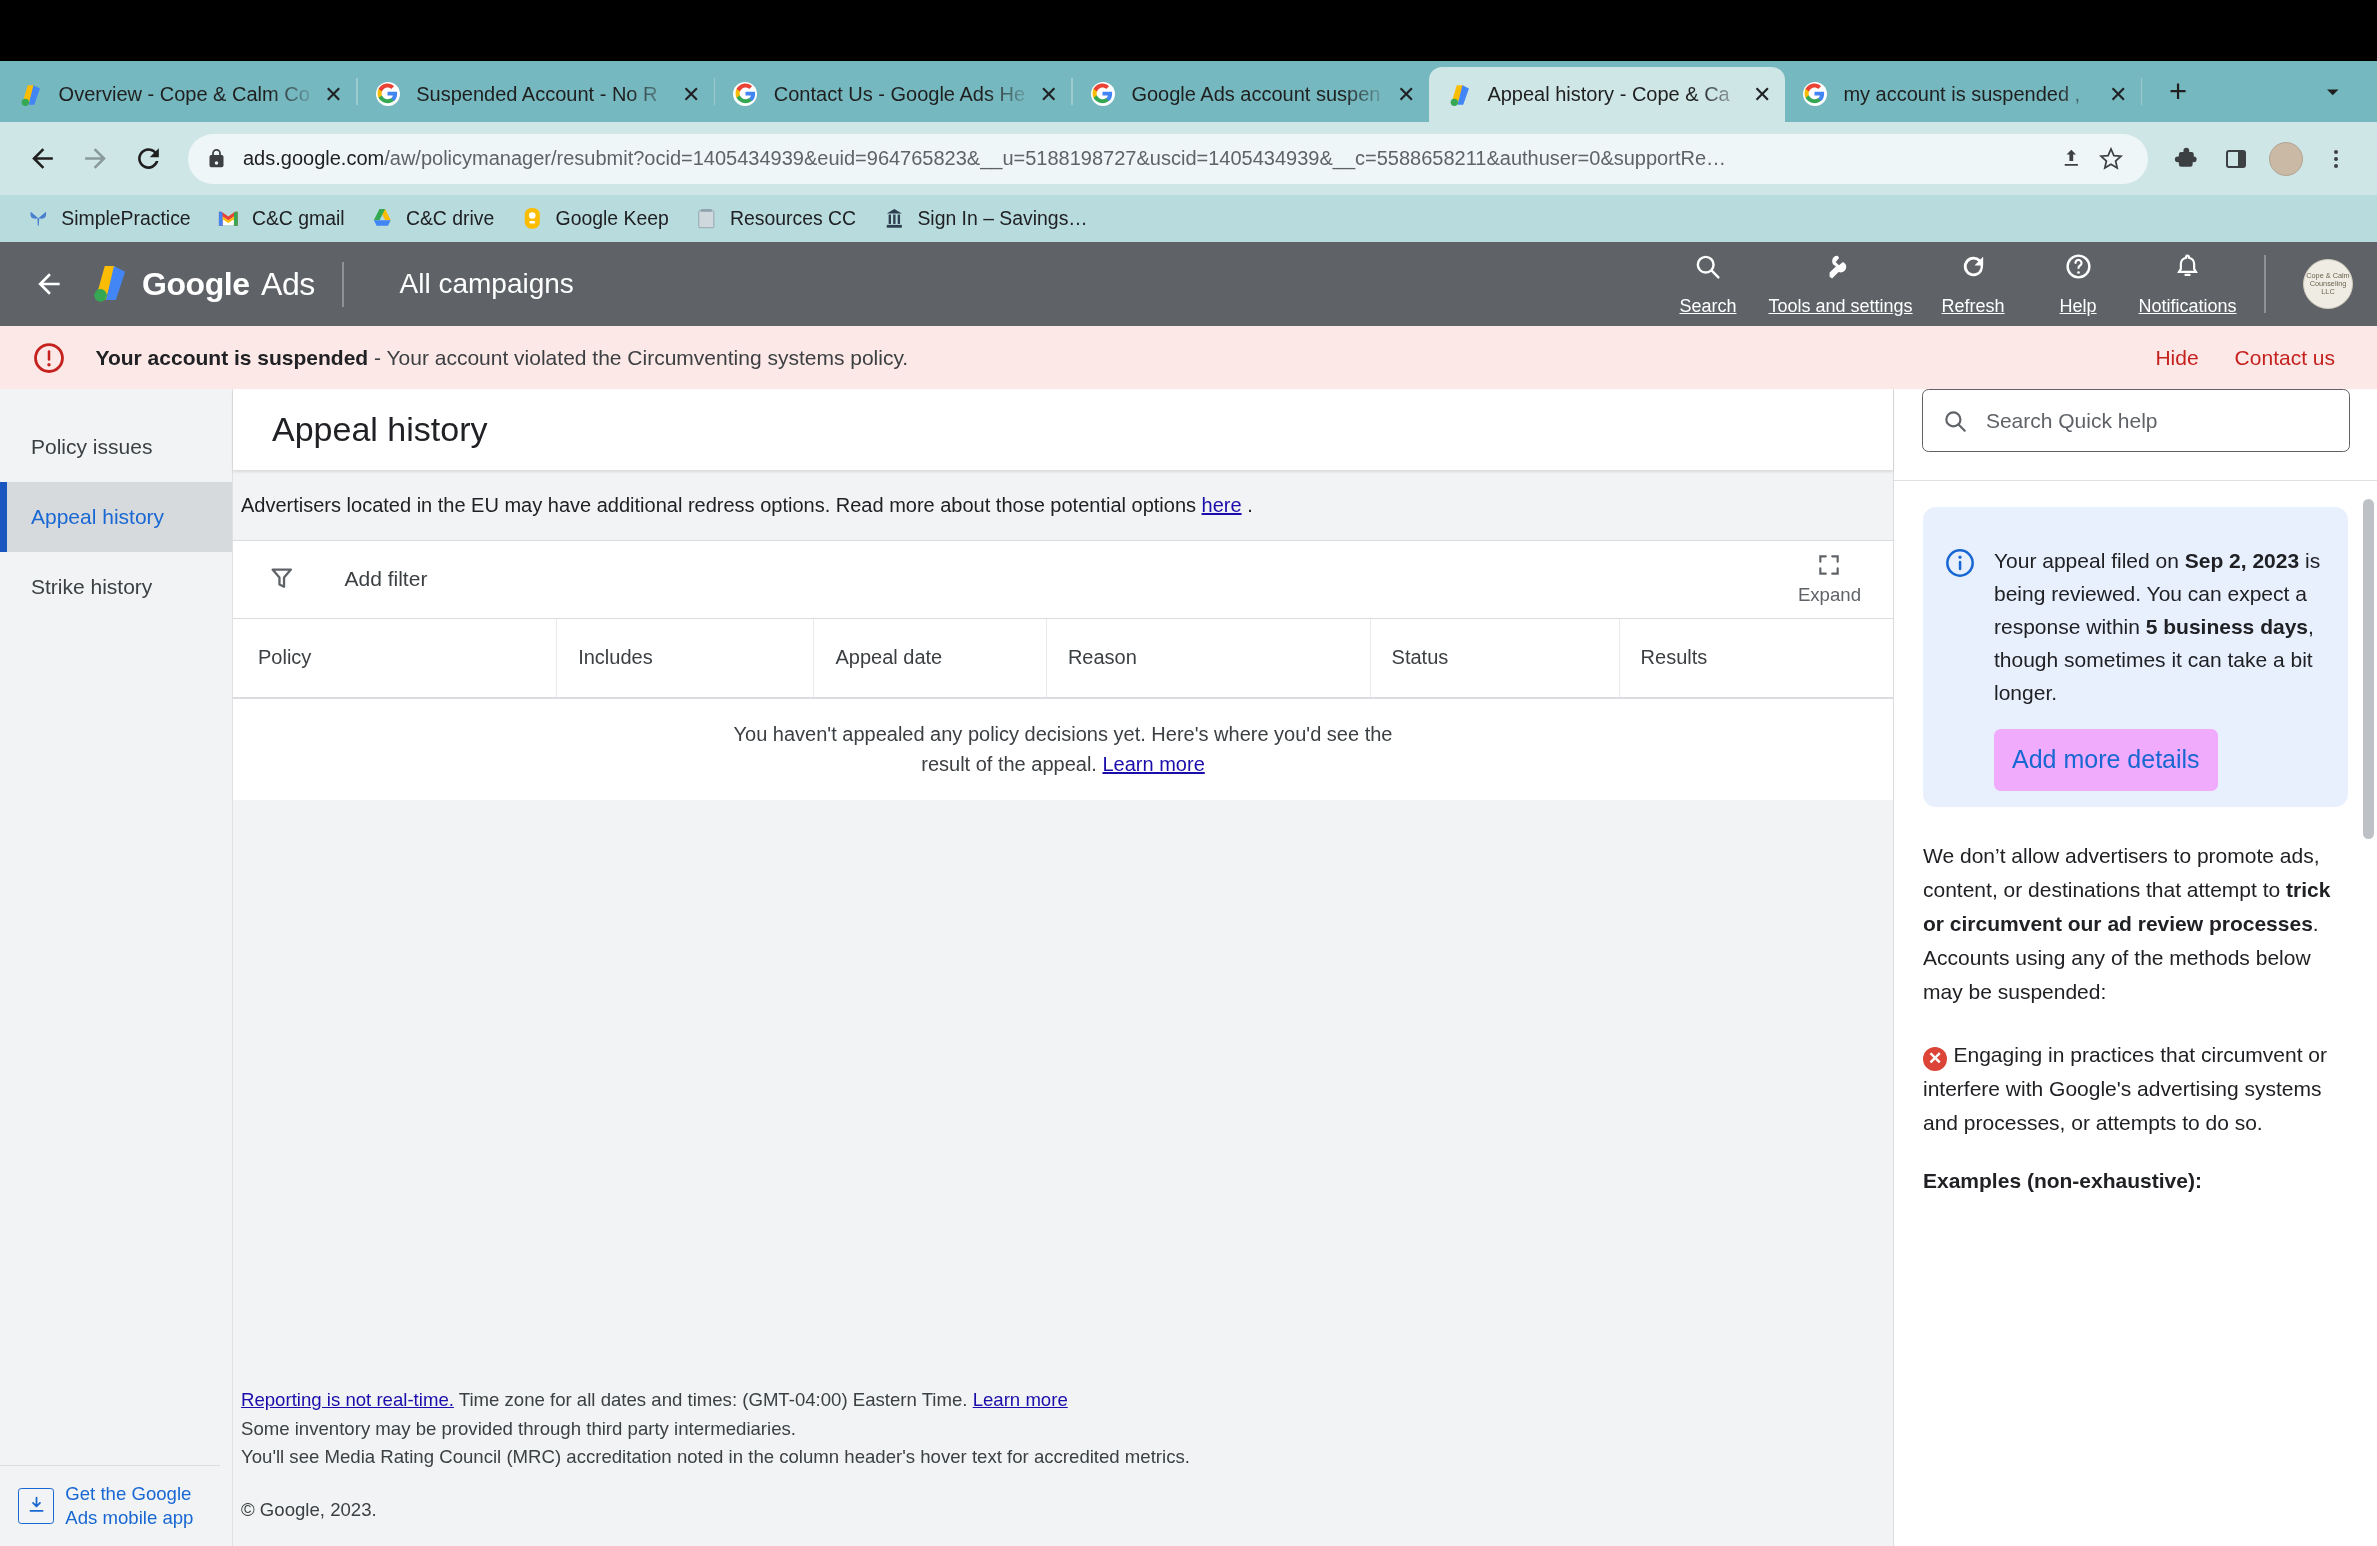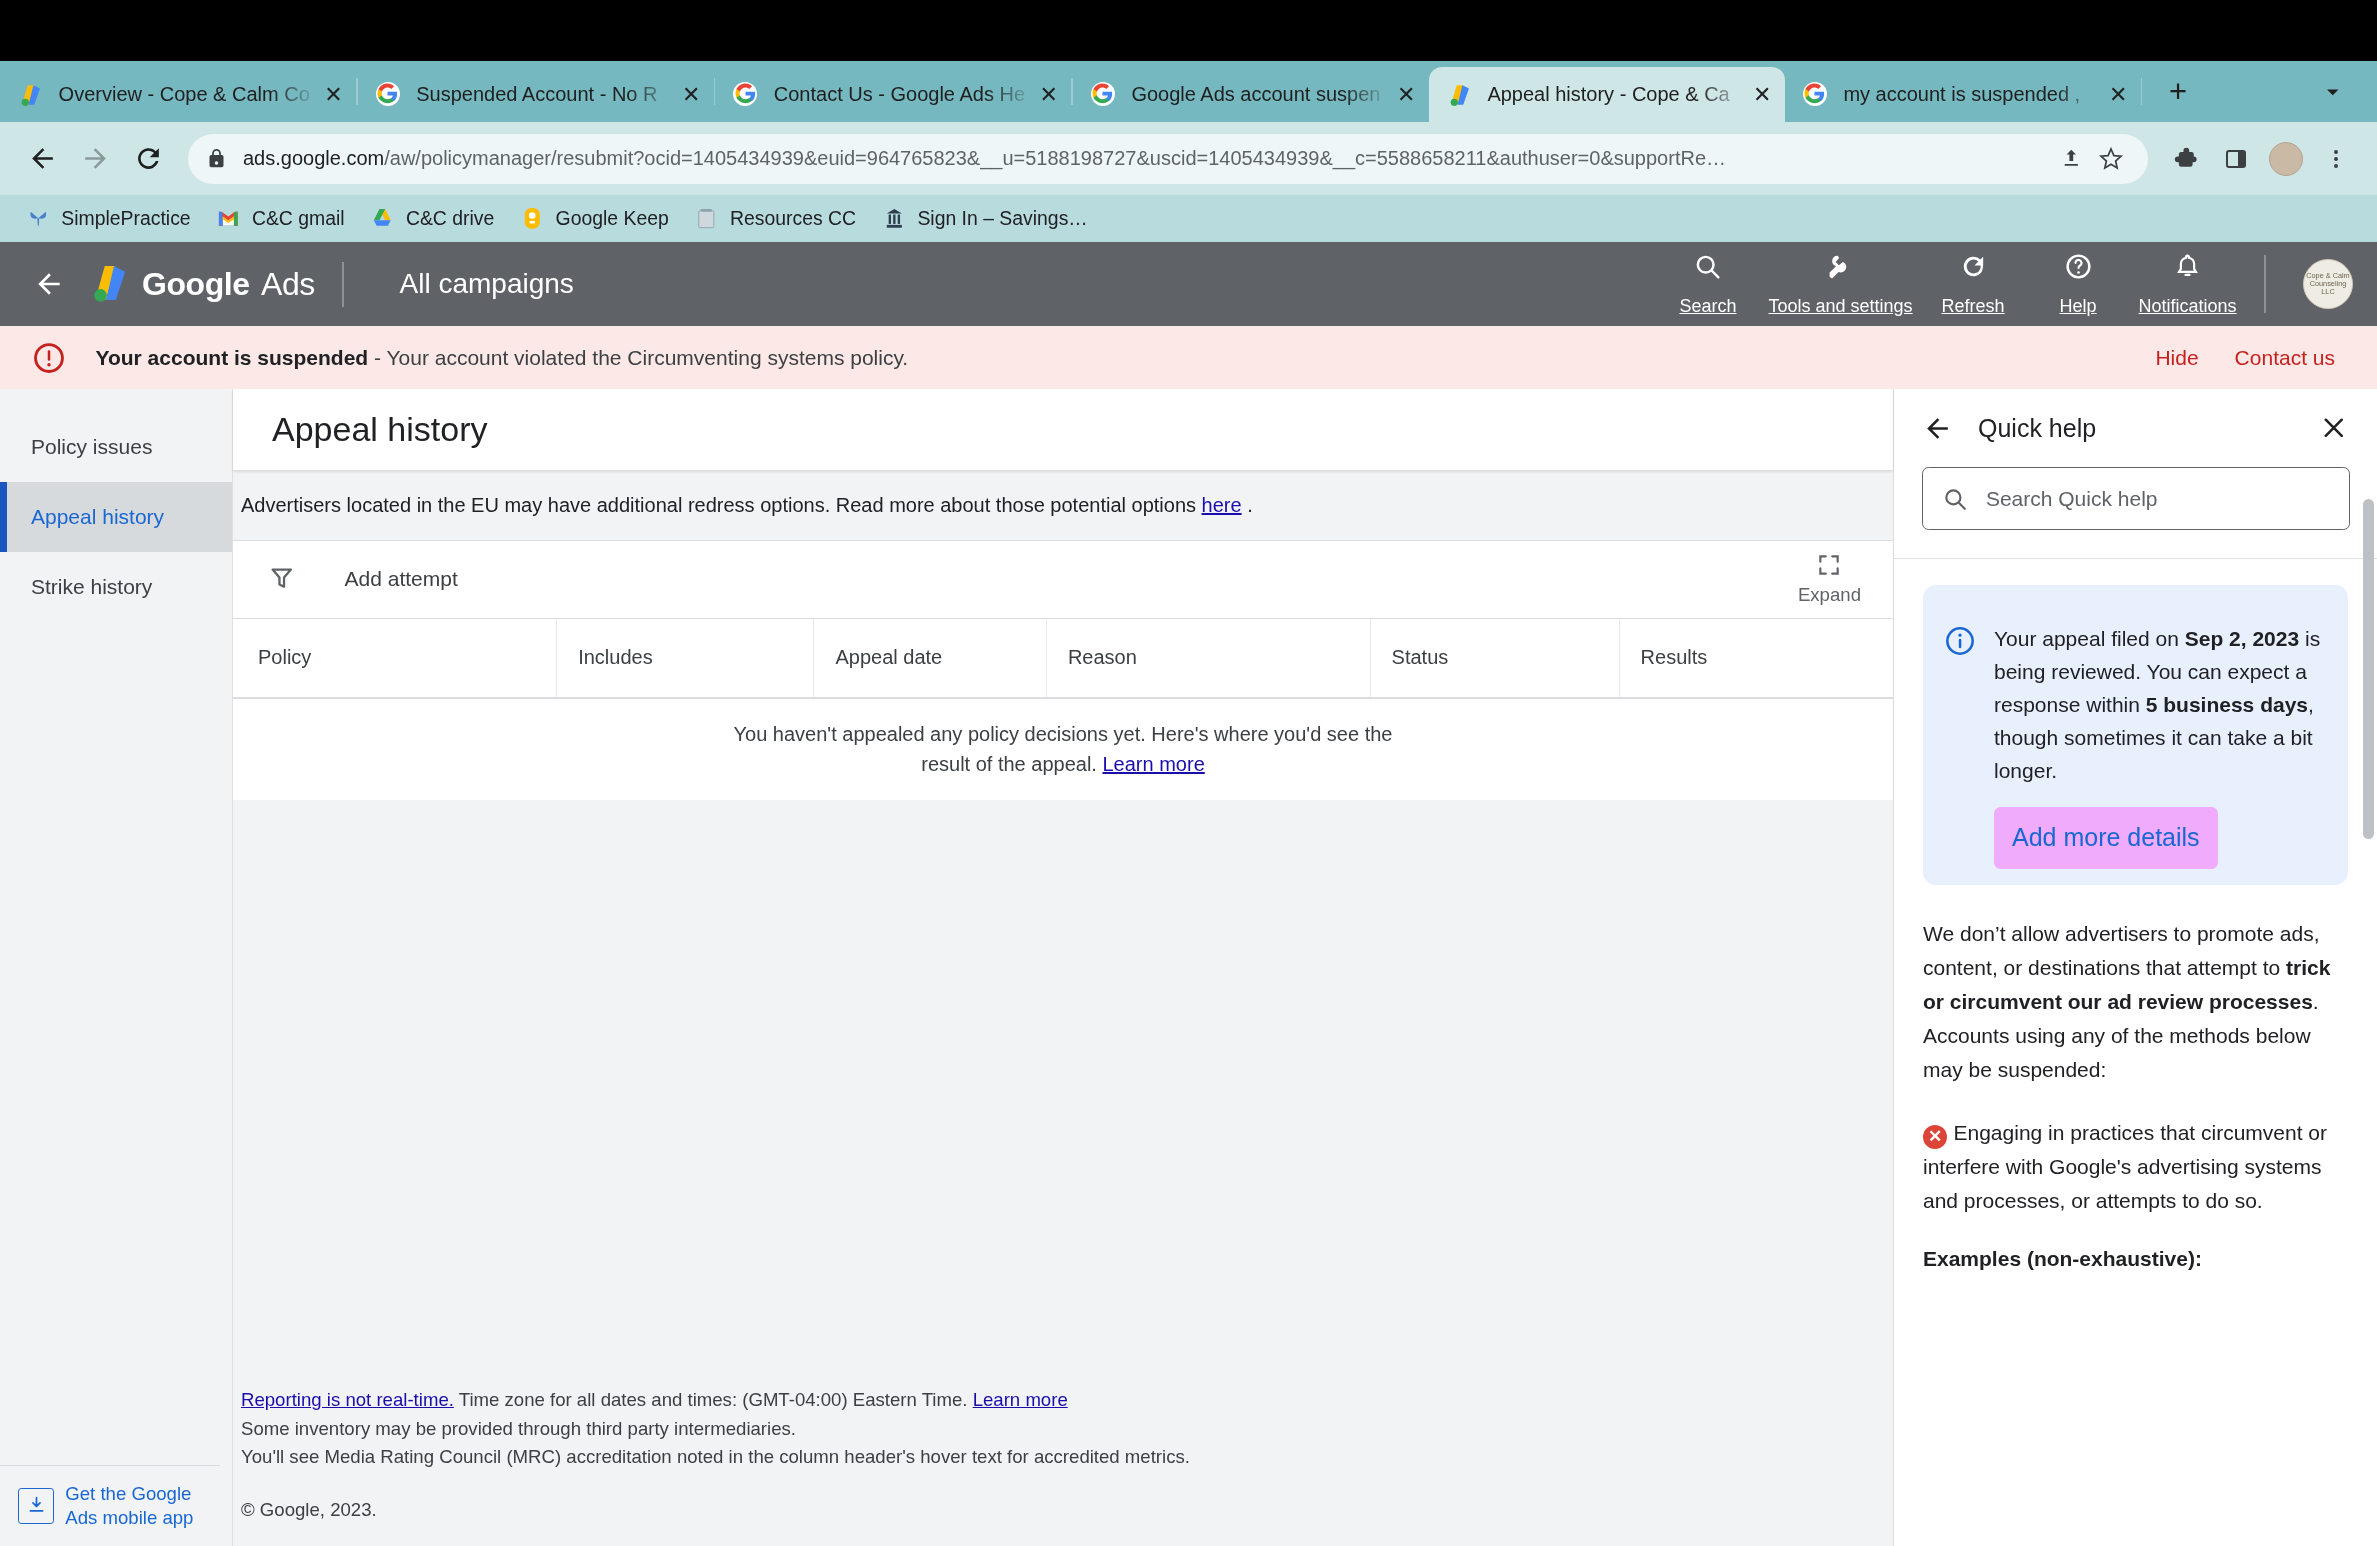--- a/index.html
+++ b/index.html
@@ -748,21 +748,21 @@
       <span>Advertisers located in the EU may have additional redress options. Read more about those potential options </span><a href="#">here</a><span> .</span>
     </div>
 
     <div id="table-card">
       <div id="filter-bar">
         <span id="filter-icon">
           <svg width="27.5" height="27.5" viewBox="0 0 24 24">
               <path d="M4 4h16l-6 7v8l-4-2v-6z" fill="none" stroke="#5f6368" stroke-width="2" stroke-linejoin="round"></path>
             </svg>
         </span>
-        <span id="add-filter-label">Add attempt</span>
+        <span id="add-filter-label">Add filter</span>
         <span id="expand-btn">
           <span>
             <svg width="26" height="26" viewBox="0 0 24 24" fill="none" stroke="#5f6368" stroke-width="2" stroke-linecap="round">
               <path d="M4 9V4h5M20 9V4h-5M4 15v5h5M20 15v5h-5"></path>
             </svg>
           </span>
           <span class="elbl">Expand</span>
         </span>
       </div>
 
@@ -803,33 +803,20 @@
       <div>
         <a href="#">Reporting is not real-time.</a><span> Time zone for all dates and times: (GMT-04:00) Eastern Time. </span><a href="#">Learn more</a>
       </div>
       <div>Some inventory may be provided through third party intermediaries.</div>
       <div>You'll see Media Rating Council (MRC) accreditation noted in the column header's hover text for accredited metrics.</div>
       <div class="copyright">© Google, 2023.</div>
     </div>
   </div>
 
   <div id="quickhelp">
-    <div id="qh-header">
-      <span id="qh-back">
-        <svg width="31" height="31" viewBox="0 0 24 24">
-            <path d="M20 11H7.8l5.6-5.6L12 4l-8 8 8 8 1.4-1.4L7.8 13H20z" fill="currentColor"></path>
-          </svg>
-      </span>
-      <span id="qh-title">Quick help</span>
-      <span id="qh-close">
-        <svg width="27.5" height="27.5" viewBox="0 0 24 24">
-            <path d="M5 5l14 14M19 5L5 19" stroke="currentColor" stroke-width="2.2" stroke-linecap="round"></path>
-          </svg>
-      </span>
-    </div>
 
     <div id="qh-search-wrap">
       <div id="qh-search">
         <span class="sico">
           <svg width="26" height="26" viewBox="0 0 24 24">
               <circle cx="10.5" cy="10.5" r="6.5" fill="none" stroke="#5f6368" stroke-width="2"></circle>
               <path d="M15.5 15.5L21 21" stroke="#5f6368" stroke-width="2" stroke-linecap="round"></path>
             </svg>
         </span>
         <input type="text" placeholder="Search Quick help" style="">

